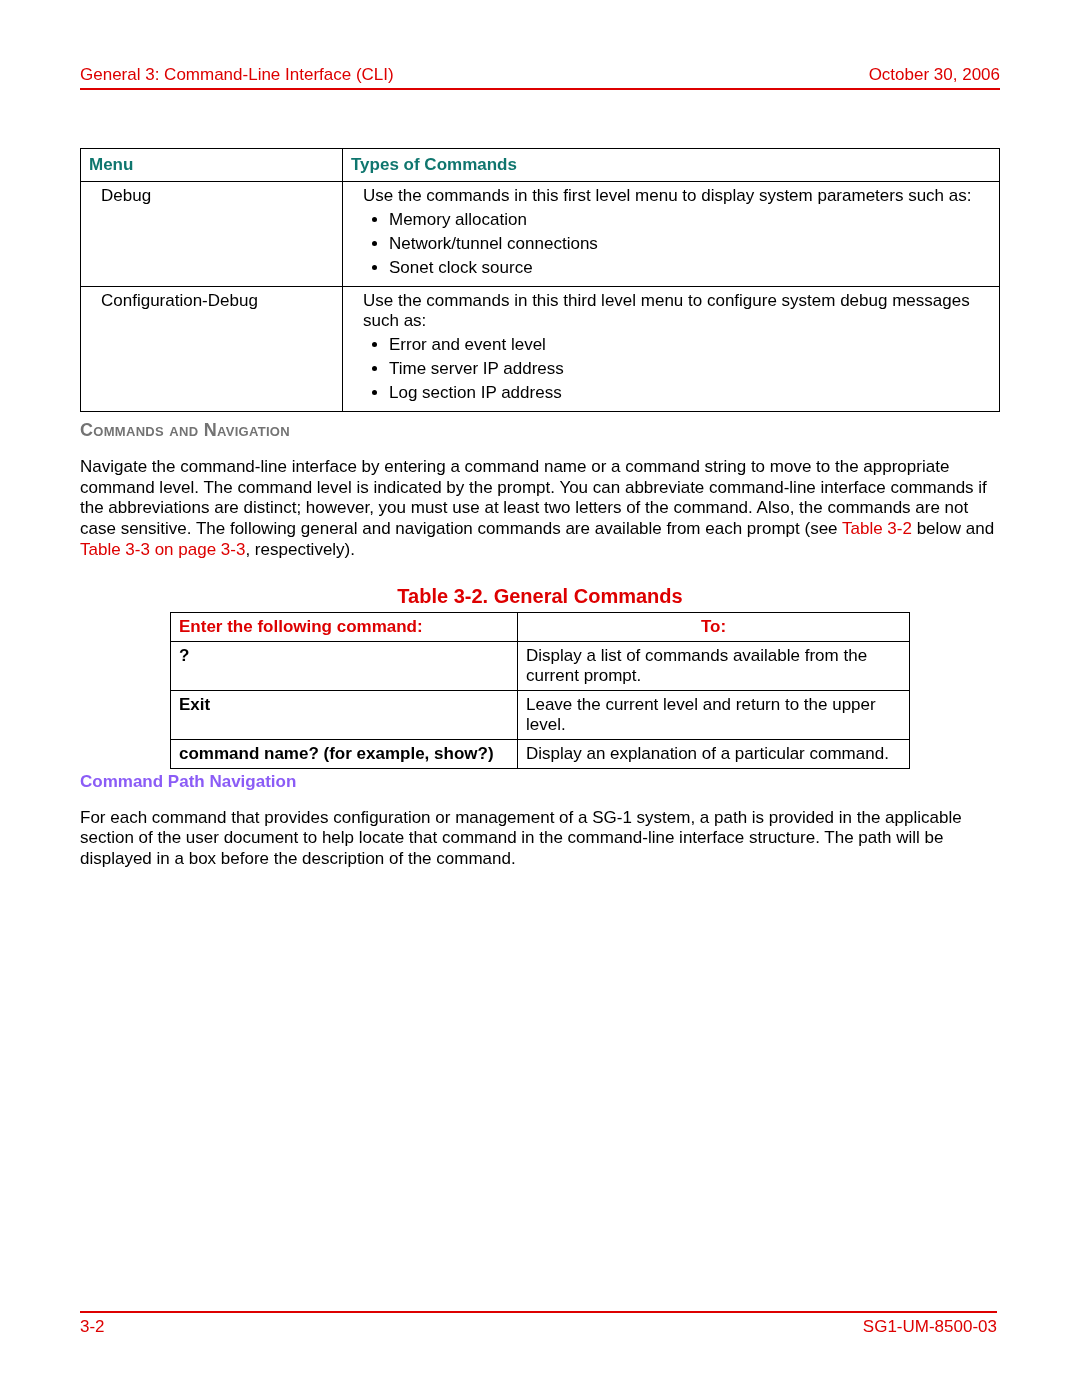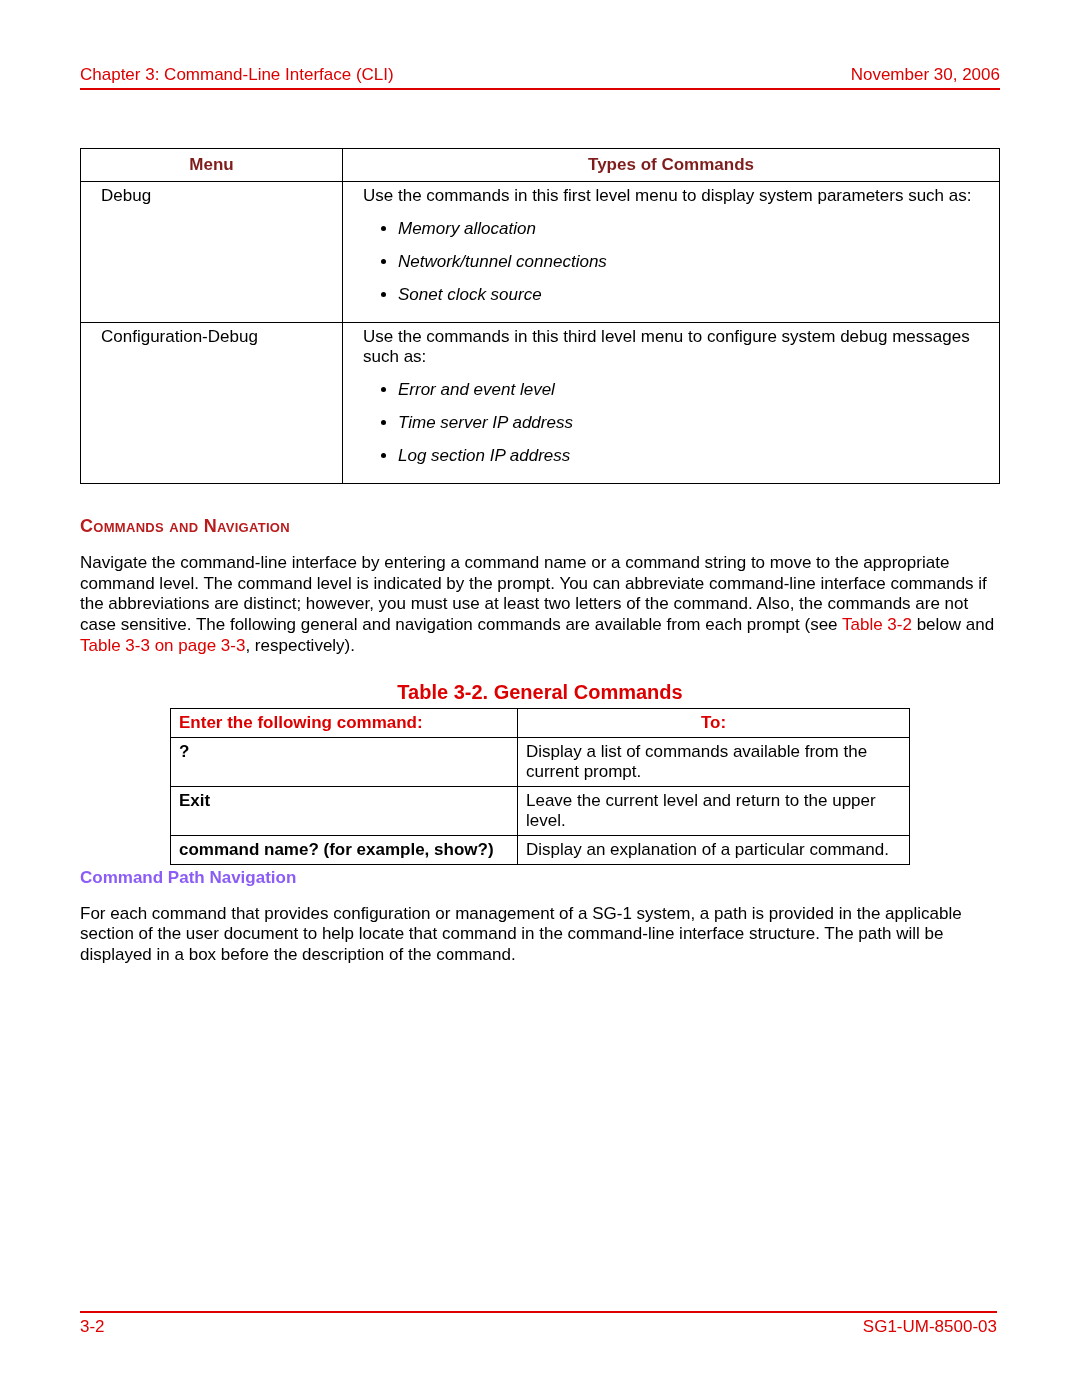--- a/index.html
+++ b/index.html
@@ -31,35 +31,35 @@
     font-size: 17px;
   }
   .tbl td, .tbl th {
     border: 1px solid #000;
     vertical-align: top;
     padding: 4px 20px;
     text-align: left;
   }
   .tbl th {
     font-weight: bold;
-    color: #7f1d1d;
-    text-align: center;
+    color: #0f766e;
+    text-align: left;
     padding: 6px 8px;
   }
   .col-menu { width: 245px; }
   .bullets {
     margin: 2px 0 0 0;
     padding-left: 22px;
   }
-  .bullets li { margin: 13px; font-style: italic; }
+  .bullets li { margin: 4px; }
   .section-heading {
-    color: #b91c1c;
+    color: #737373;
     font-weight: bold;
     font-size: 18px;
-    margin-top: 32px;
+    margin-top: 8px;
     font-variant: small-caps;
     letter-spacing: 0.3px;
   }
   .body-text {
     font-size: 17px;
     line-height: 1.22;
     margin-top: 16px;
   }
   .ref { color: #d00; }
   .table-caption {
@@ -109,22 +109,22 @@
     font-size: 17px;
     color: #d00;
   }
 </style>
 </head>
 <body>
 
 <div class="page">
 
   <div class="header-bar">
-    <span>Chapter 3: Command-Line Interface (CLI)</span>
-    <span>November 30, 2006</span>
+    <span>General 3: Command-Line Interface (CLI)</span>
+    <span>October 30, 2006</span>
   </div>
 
   <table class="tbl">
     <tbody>
         <tr>
       <th class="col-menu">Menu</th>
       <th>Types of Commands</th>
     </tr>
     <tr>
       <td>Debug</td>

